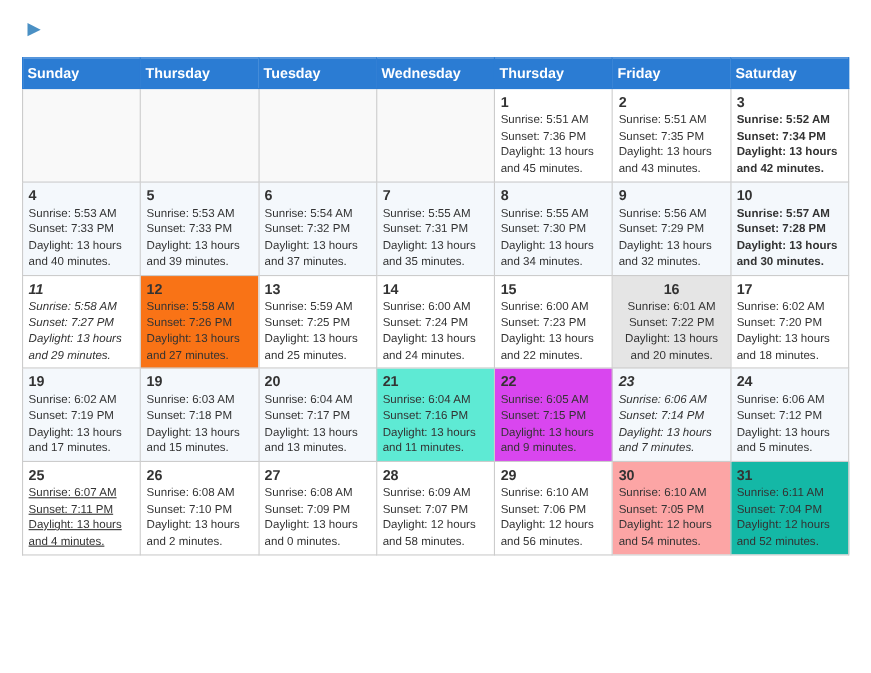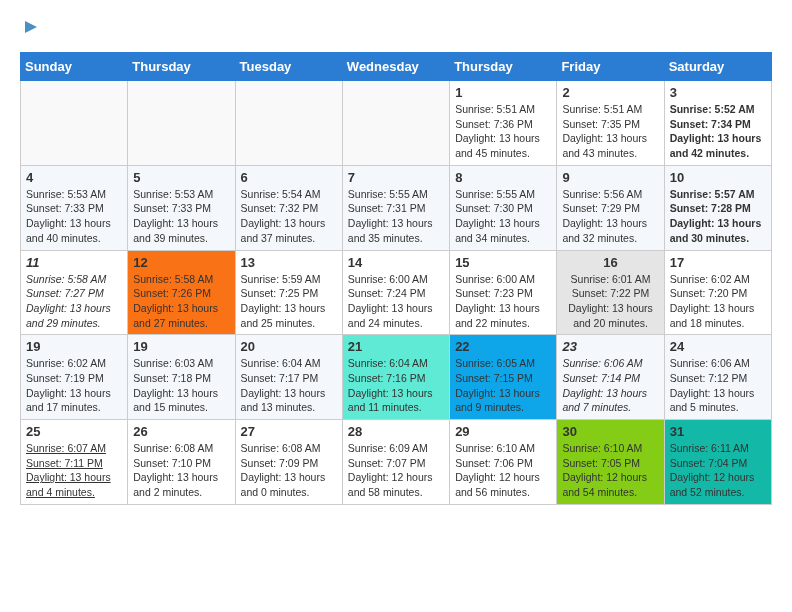--- a/index.html
+++ b/index.html
@@ -274,21 +274,21 @@
 Daylight: 13 hours
 and 13 minutes.</div>
         </td>
         <td style="background: #5eead4;">
           <span class="day-num">21</span>
           <div class="day-info" style="white-space: pre-line;">Sunrise: 6:04 AM
 Sunset: 7:16 PM
 Daylight: 13 hours
 and 11 minutes.</div>
         </td>
-        <td style="background: #0ea5e9;">
+        <td style="background: #d946ef;">
           <span class="day-num">22</span>
           <div class="day-info" style="white-space: pre-line;">Sunrise: 6:05 AM
 Sunset: 7:15 PM
 Daylight: 13 hours
 and 9 minutes.</div>
         </td>
         <td style="background: rgb(244, 248, 252); font-style: italic;">
           <span class="day-num">23</span>
           <div class="day-info" style="white-space: pre-line;">Sunrise: 6:06 AM
 Sunset: 7:14 PM
@@ -332,21 +332,21 @@
 Daylight: 12 hours
 and 58 minutes.</div>
         </td>
         <td style="background: rgb(255, 255, 255);">
           <span class="day-num">29</span>
           <div class="day-info" style="white-space: pre-line;">Sunrise: 6:10 AM
 Sunset: 7:06 PM
 Daylight: 12 hours
 and 56 minutes.</div>
         </td>
-        <td style="background: #84cc16; margin-left: 48px;">
+        <td style="background: #fca5a5; margin-left: 48px;">
           <span class="day-num">30</span>
           <div class="day-info" style="white-space: pre-line;">Sunrise: 6:10 AM
 Sunset: 7:05 PM
 Daylight: 12 hours
 and 54 minutes.</div>
         </td>
         <td style="background: #14b8a6;">
           <span class="day-num">31</span>
           <div class="day-info" style="white-space: pre-line;">Sunrise: 6:11 AM
 Sunset: 7:04 PM

